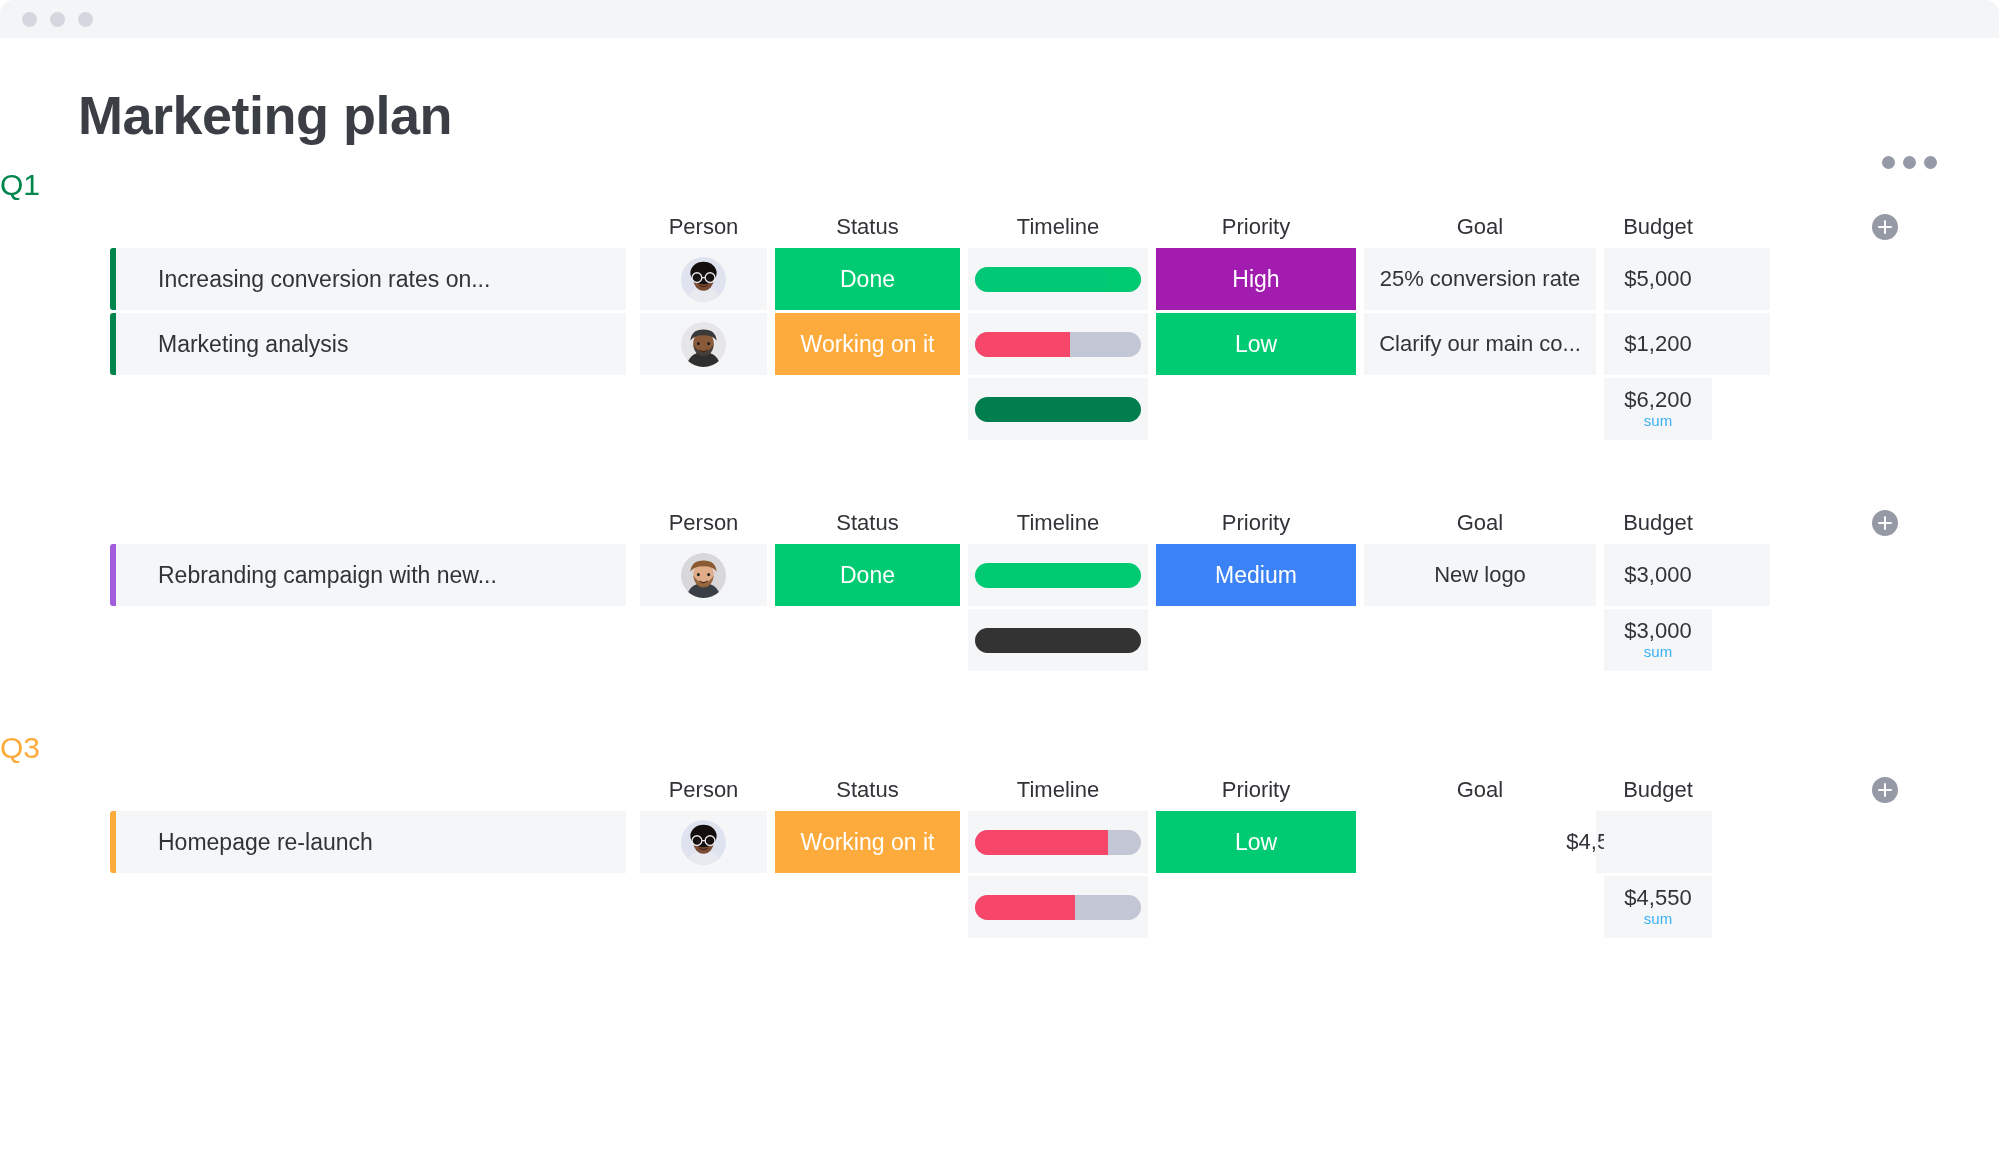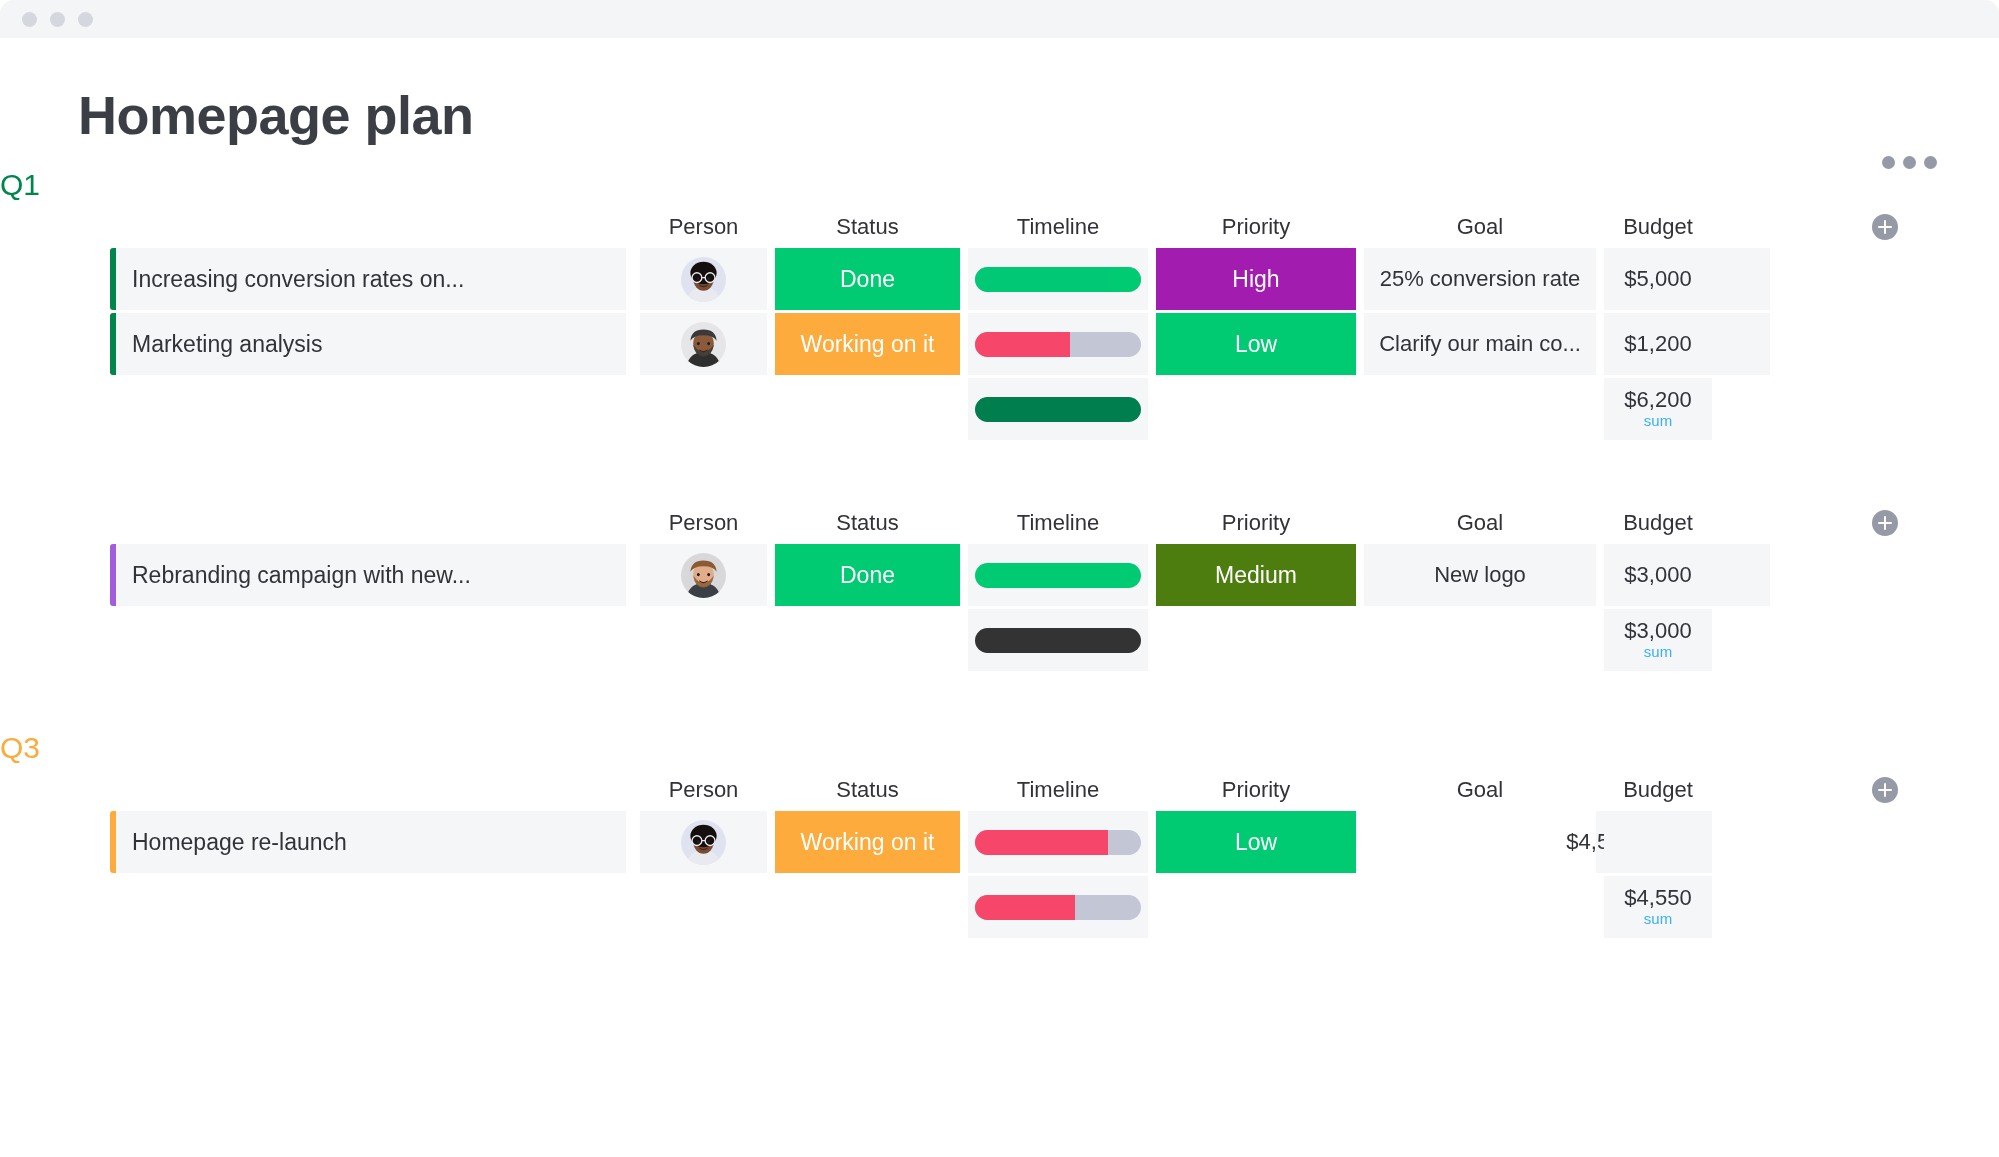--- a/index.html
+++ b/index.html
@@ -114,21 +114,21 @@
 
   .cell {
     background: #f5f6f8;
     display: flex;
     align-items: center;
     font-size: 22px;
     color: #323338;
   }
   .cell.center { justify-content: center; }
   .cell.name {
-    padding-left: 16px;
+    padding-left: 42px;
     border-radius: 0;
     font-size: 23px;
   }
 
   .status-cell {
     display: flex;
     align-items: center;
     justify-content: center;
     font-size: 23px;
     color: #ffffff;
@@ -181,21 +181,21 @@
 
 <div class="window">
 
   <div class="titlebar">
     <span class="tb-dot"></span>
     <span class="tb-dot"></span>
     <span class="tb-dot"></span>
   </div>
 
   <div class="board-head">
-    <div class="board-title">Homepage plan</div>
+    <div class="board-title">Marketing plan</div>
     <div class="more-menu">
       <span></span>
         <span></span>
         <span></span>
     </div>
   </div>
 
   <div id="groups-container">
       <div class="group">
         <div class="group-title" style="color: rgb(0, 133, 77);">Q1</div>
@@ -364,21 +364,21 @@
           </div>
           <div class=""></div>
           <div class="status-cell" style="background:#00ca72;">Done</div>
           <div class=""></div>
           <div class="tl-wrap">
             <div class="tl-bar">
               <div class="tl-fill" style="width: 100%; background: rgb(0, 202, 114);"></div>
             </div>
           </div>
           <div class=""></div>
-          <div class="status-cell" style="background:#4d7c0f;">Medium</div>
+          <div class="status-cell" style="background:#3b82f6;">Medium</div>
           <div class=""></div>
           <div class="cell center">New logo</div>
           <div class=""></div>
           <div class="cell center">$3,000</div>
           <div class="cell"></div>
           <div class=""></div>
         </div>
         <div class="grid-row sum-row">
           <div class=""></div>
           <div class=""></div>

